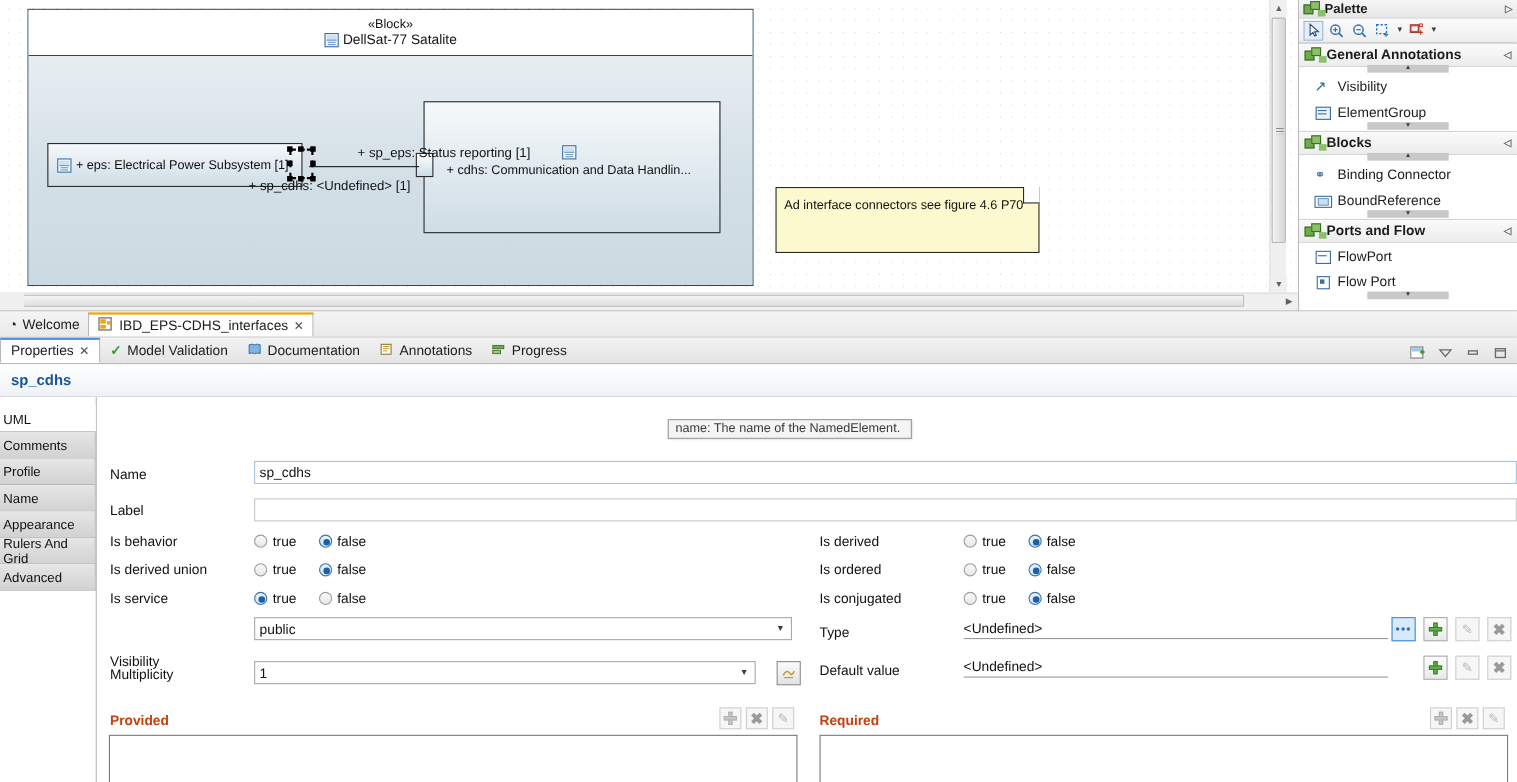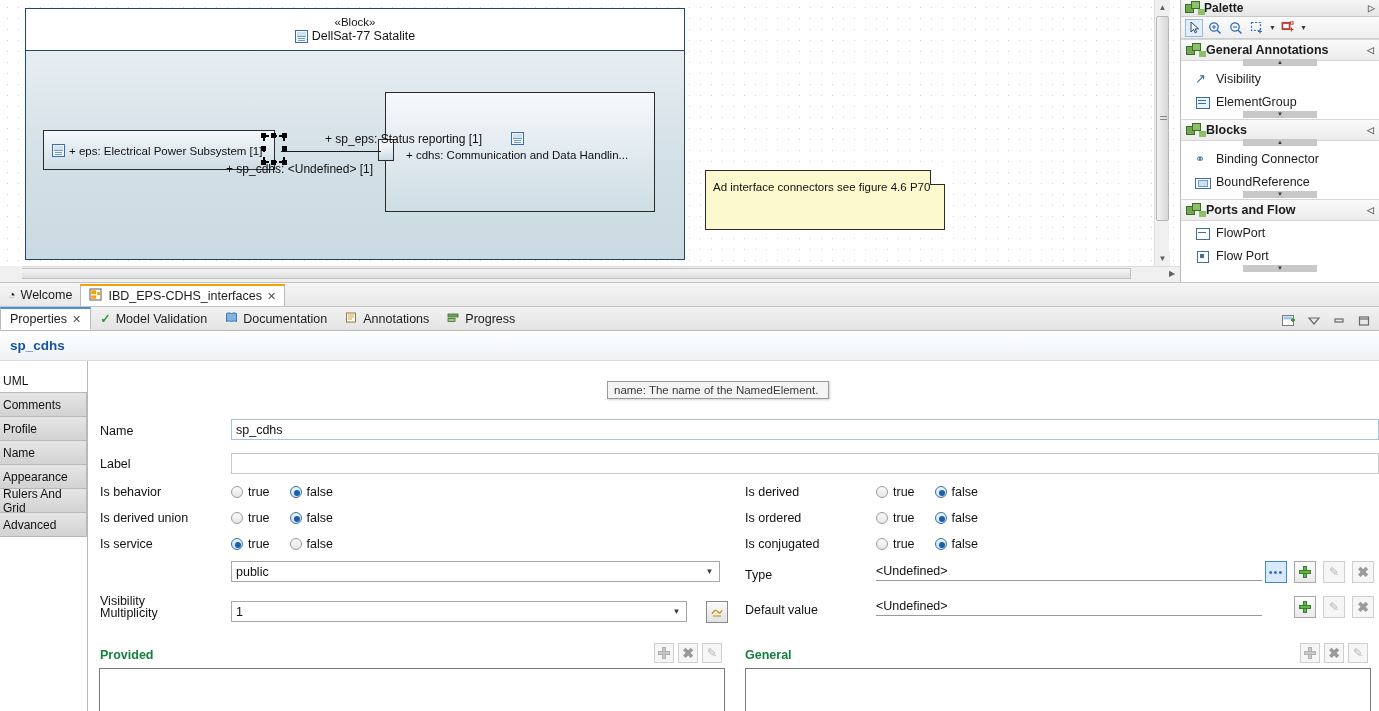--- a/index.html
+++ b/index.html
@@ -314,21 +314,21 @@
   .plus-ic::after{content:"";position:absolute;left:0;top:4px;width:12px;height:4px;background:#63b548;border:1px solid #3c7d2c;box-sizing:border-box;}
   .plus-ic.off::before{background:#c9c9c9;border-color:#b0b0b0;}
   .plus-ic.off::after{background:#c9c9c9;border-color:#b0b0b0;}
   .x-ic { color:#9a9a9a; font-size:14px; font-weight:bold; line-height:1; }
   .pen-ic { color:#b4b4b4; font-size:12px; transform:rotate(-0deg); }
   .dots-ic { color:#2f6fb5; font-size:11px; letter-spacing:1px; line-height:1; }
 
   .bigbox {
     border:1px solid #7a7a7a; background:#ffffff;
   }
-  .grp-label { font-size:12.5px; color:#15803d; font-weight:bold; }
+  .grp-label { font-size:12.5px; color:#c2410c; font-weight:bold; }
 
   .tooltip {
     position:absolute; left:607px; top:381px; width:222px; height:18px;
     background:#f4f4f4; border:1px solid #9a9a9a;
     font-size:11.5px; color:#3a3a3a; display:flex; align-items:center; padding-left:6px;
     box-shadow: 1px 1px 2px rgba(0,0,0,0.18);
     z-index: 50;
   }
 
   .multbtn {
@@ -785,21 +785,21 @@
         </div>
         <div class="sbtn small disabled" style="position:absolute; left:590px; top:282px;">
           <span class="x-ic">✖</span>
         </div>
         <div class="sbtn small disabled" style="position:absolute; left:614px; top:282px;">
           <span class="pen-ic">✎</span>
         </div>
         <div class="bigbox" style="position:absolute; left:11px; top:307px; width:626px; height:96px;"></div>
 
         <div class="frow" style="left:657px; top:287px;">
-          <span class="grp-label">General</span>
+          <span class="grp-label">Required</span>
         </div>
         <div class="sbtn small disabled" style="position:absolute; left:1212px; top:282px;">
           <span class="plus-ic off"></span>
         </div>
         <div class="sbtn small disabled" style="position:absolute; left:1236px; top:282px;">
           <span class="x-ic">✖</span>
         </div>
         <div class="sbtn small disabled" style="position:absolute; left:1260px; top:282px;">
           <span class="pen-ic">✎</span>
         </div>

